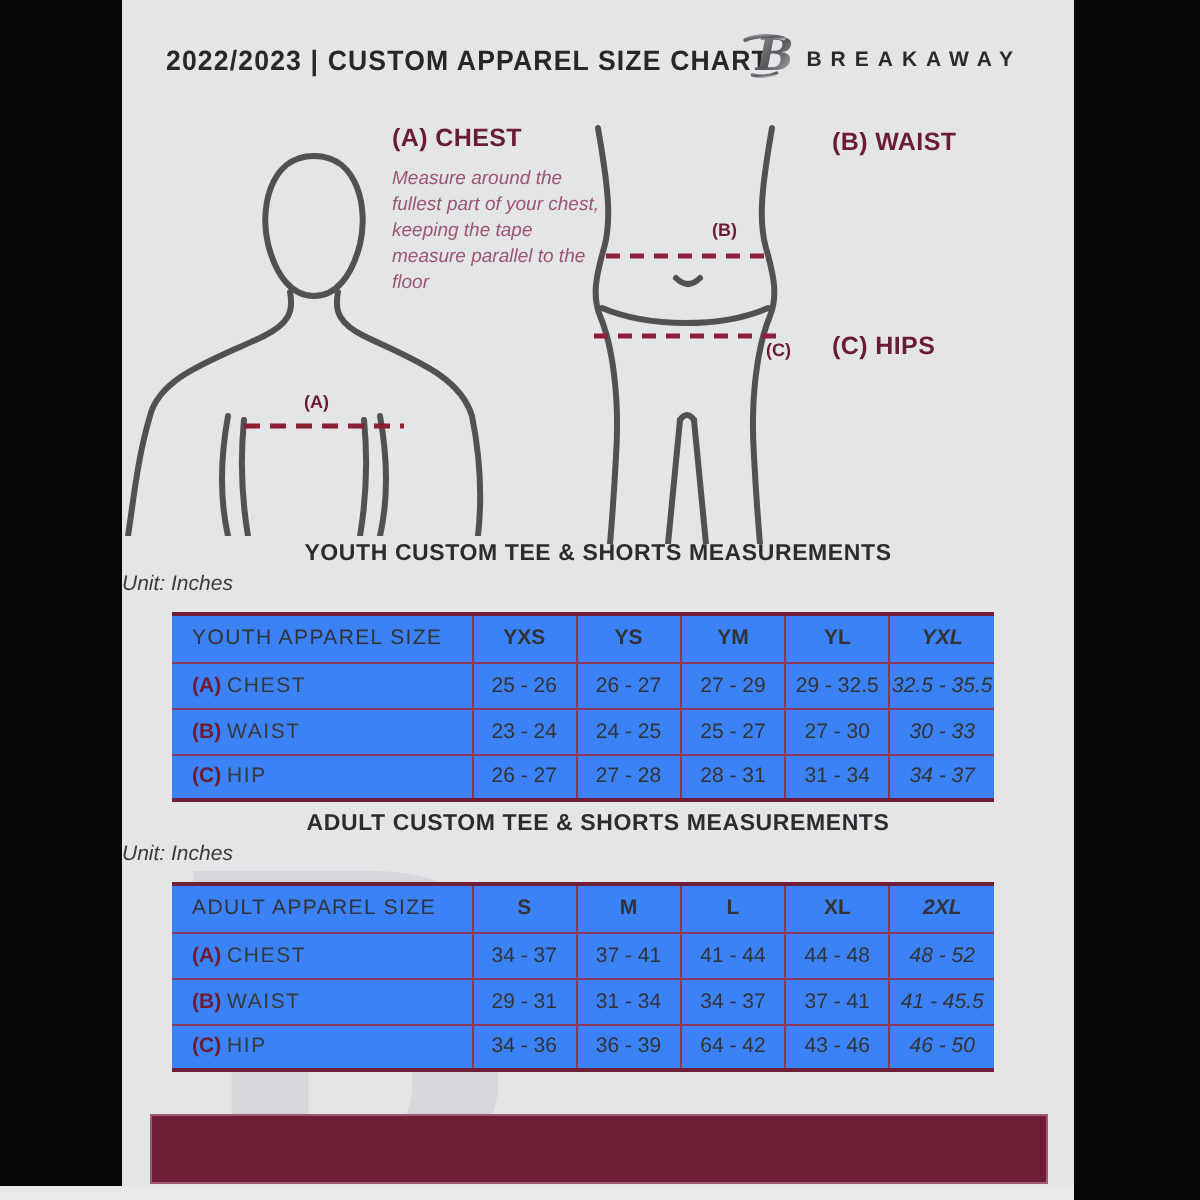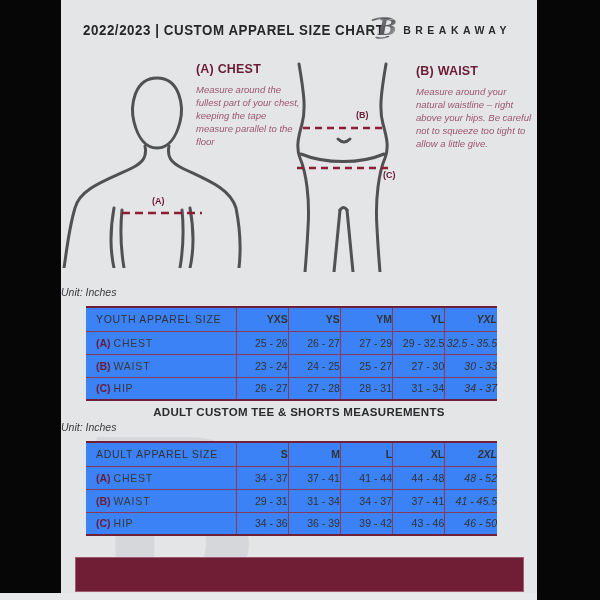--- a/index.html
+++ b/index.html
@@ -32,21 +32,21 @@
   .sec-title { position:absolute; left:0; width:100%; text-align:center; font-weight:bold;
                font-size:11.5px; color:#2c2c2f; letter-spacing:0.3px; z-index:2; }
   .sec-unit  { position:absolute; left:0; width:100%; text-align:left; font-style:italic;
                font-size:10.5px; color:#3a3a3d; z-index:2; }
 
   
   table.size-table { position:absolute; left:25px; width:411px; border-collapse:collapse;
                      table-layout:fixed; background:#3b82f6; z-index:2;
                      border-top:2px solid #6f2038; border-bottom:2px solid #6f2038; }
   table.size-table td { border-top:1px solid #8a3a54; border-right:1px solid #8a3a54;
-                        height:23px; font-size:10.5px; color:#323236; text-align:right;
+                        height:23px; font-size:10.5px; color:#323236; text-align:center;
                         padding:0; vertical-align:middle; }
   table.size-table td:last-child { border-right:none;font-style:italic; }
   table.size-table tr:first-child td { border-top:none; height:24px; }
   td.lbl-cell { text-align:left !important; padding-left:10px !important; font-size:11px; }
   td.hdr-first { text-align:left !important; padding-left:10px !important; letter-spacing:0.7px;
                  font-size:10.5px; color:#333337; }
   td.size-col { font-weight:bold; font-size:11px; color:#2c2c2f; }
   .pfx { font-weight:bold; color:#6b1c34; }
   .lbl-txt { color:#38383b; letter-spacing:0.8px; }
 
@@ -108,27 +108,28 @@
     </svg>
     <span class="fig-label" style="left:295px; top:110px;">(B)</span>
     <span class="fig-label" style="left:322px; top:170px;">(C)</span>
 
     <div class="inst inst-a">
       <h3>(A) CHEST</h3>
       <p>Measure around the fullest part of your chest, keeping the tape measure parallel to the floor</p>
     </div>
     <div class="inst inst-b">
       <h3>(B) WAIST</h3>
-      <p>Measure around your natural waistline – right above your hips. Be careful not to squeeze too tight to allow a little give.</p>
     </div>
     <div class="inst inst-c">
+      <h3>(C) HIPS</h3>
     </div>
 
     <div class="watermark">B</div>
 
+    <div class="sec-title" style="top:271px;">YOUTH CUSTOM TEE &amp; SHORTS MEASUREMENTS</div>
     <div class="sec-unit" style="top:286px;">Unit: Inches</div>
     <table class="size-table" style="top:306px;">
       <colgroup>
           <col style="width:150px">
           <col>
           <col>
           <col>
           <col>
           <col>
         </colgroup>
@@ -201,21 +202,21 @@
         <td>29 - 31</td>
         <td>31 - 34</td>
         <td>34 - 37</td>
         <td>37 - 41</td>
         <td>41 - 45.5</td>
       </tr>
       <tr>
         <td class="lbl-cell"><span class="pfx">(C)</span> <span class="lbl-txt">HIP</span></td>
         <td>34 - 36</td>
         <td>36 - 39</td>
-        <td>39 - 42</td>
+        <td>64 - 42</td>
         <td>43 - 46</td>
         <td>46 - 50</td>
       </tr>
     </tbody>
       </table>
 
     <div class="footer-bar"></div>
   </div>
 
   <div class="bottom-strip"></div>

